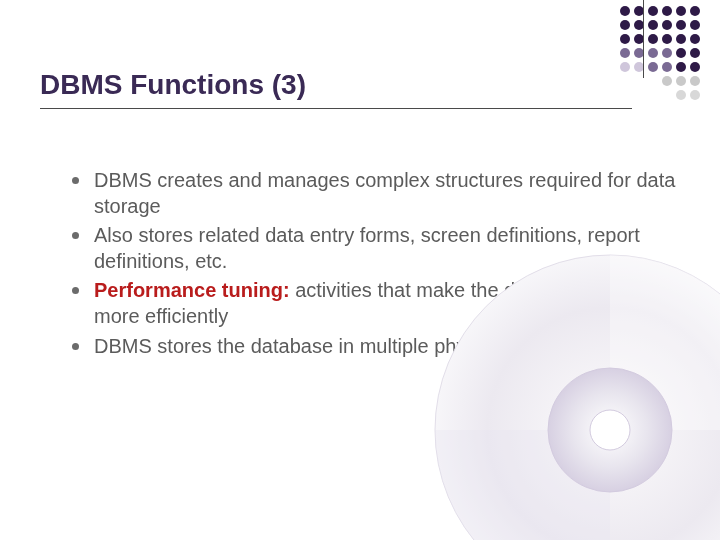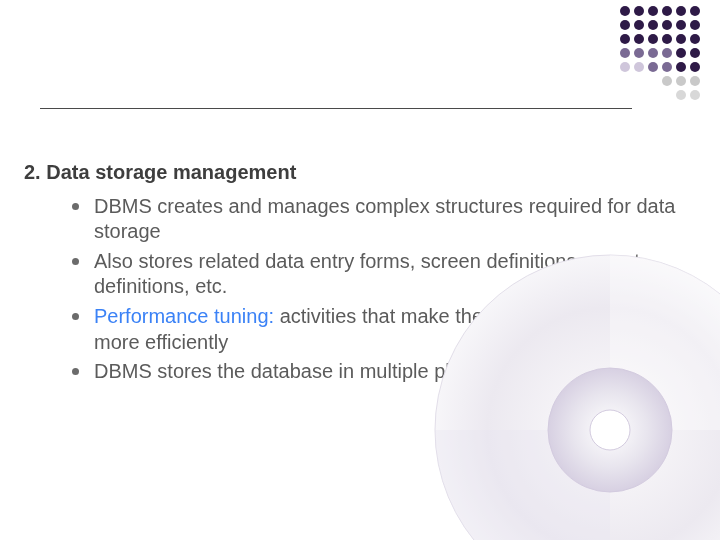--- a/index.html
+++ b/index.html
@@ -91,21 +91,21 @@
   ul.bullets > li::before {
     content: "";
     position: absolute;
     left: 40px;
     top: 9px;
     width: 7px;
     height: 7px;
     background: #6b6b6b;
     border-radius: 50%;
   }
-  .term { color: #3b82f6; }
+  .term { color: #b91c1c; font-weight: bold; }
   .cd {
     position: absolute;
     right: -70px;
     bottom: -70px;
     width: 360px;
     height: 360px;
     pointer-events: none;
   }
 </style>
 </head>
@@ -151,27 +151,27 @@
       <span class="dot d-gy"></span>
       <span class="dot d-gy"></span>
     <span class="dot d-wh"></span>
       <span class="dot d-wh"></span>
       <span class="dot d-wh"></span>
       <span class="dot d-wh"></span>
       <span class="dot d-gg"></span>
       <span class="dot d-gg"></span>
   </div>
 
+  <div class="title-block">
+    <div class="title-text">DBMS Functions (3)</div>
+    <div class="title-rule-v"></div>
+  </div>
   <div class="title-rule-h"></div>
 
   <div class="body">
-    <div class="item-head">
-      <span>2.</span>
-      <span>Data storage management</span>
-    </div>
     <ul class="bullets">
       <li>
         <span>DBMS creates and manages complex structures required for data storage</span>
       </li>
       <li>
         <span>Also stores related data entry forms, screen definitions, report definitions, etc.</span>
       </li>
       <li>
         <span class="term">Performance tuning:</span><span> activities that make the database perform more efficiently</span>
       </li>

